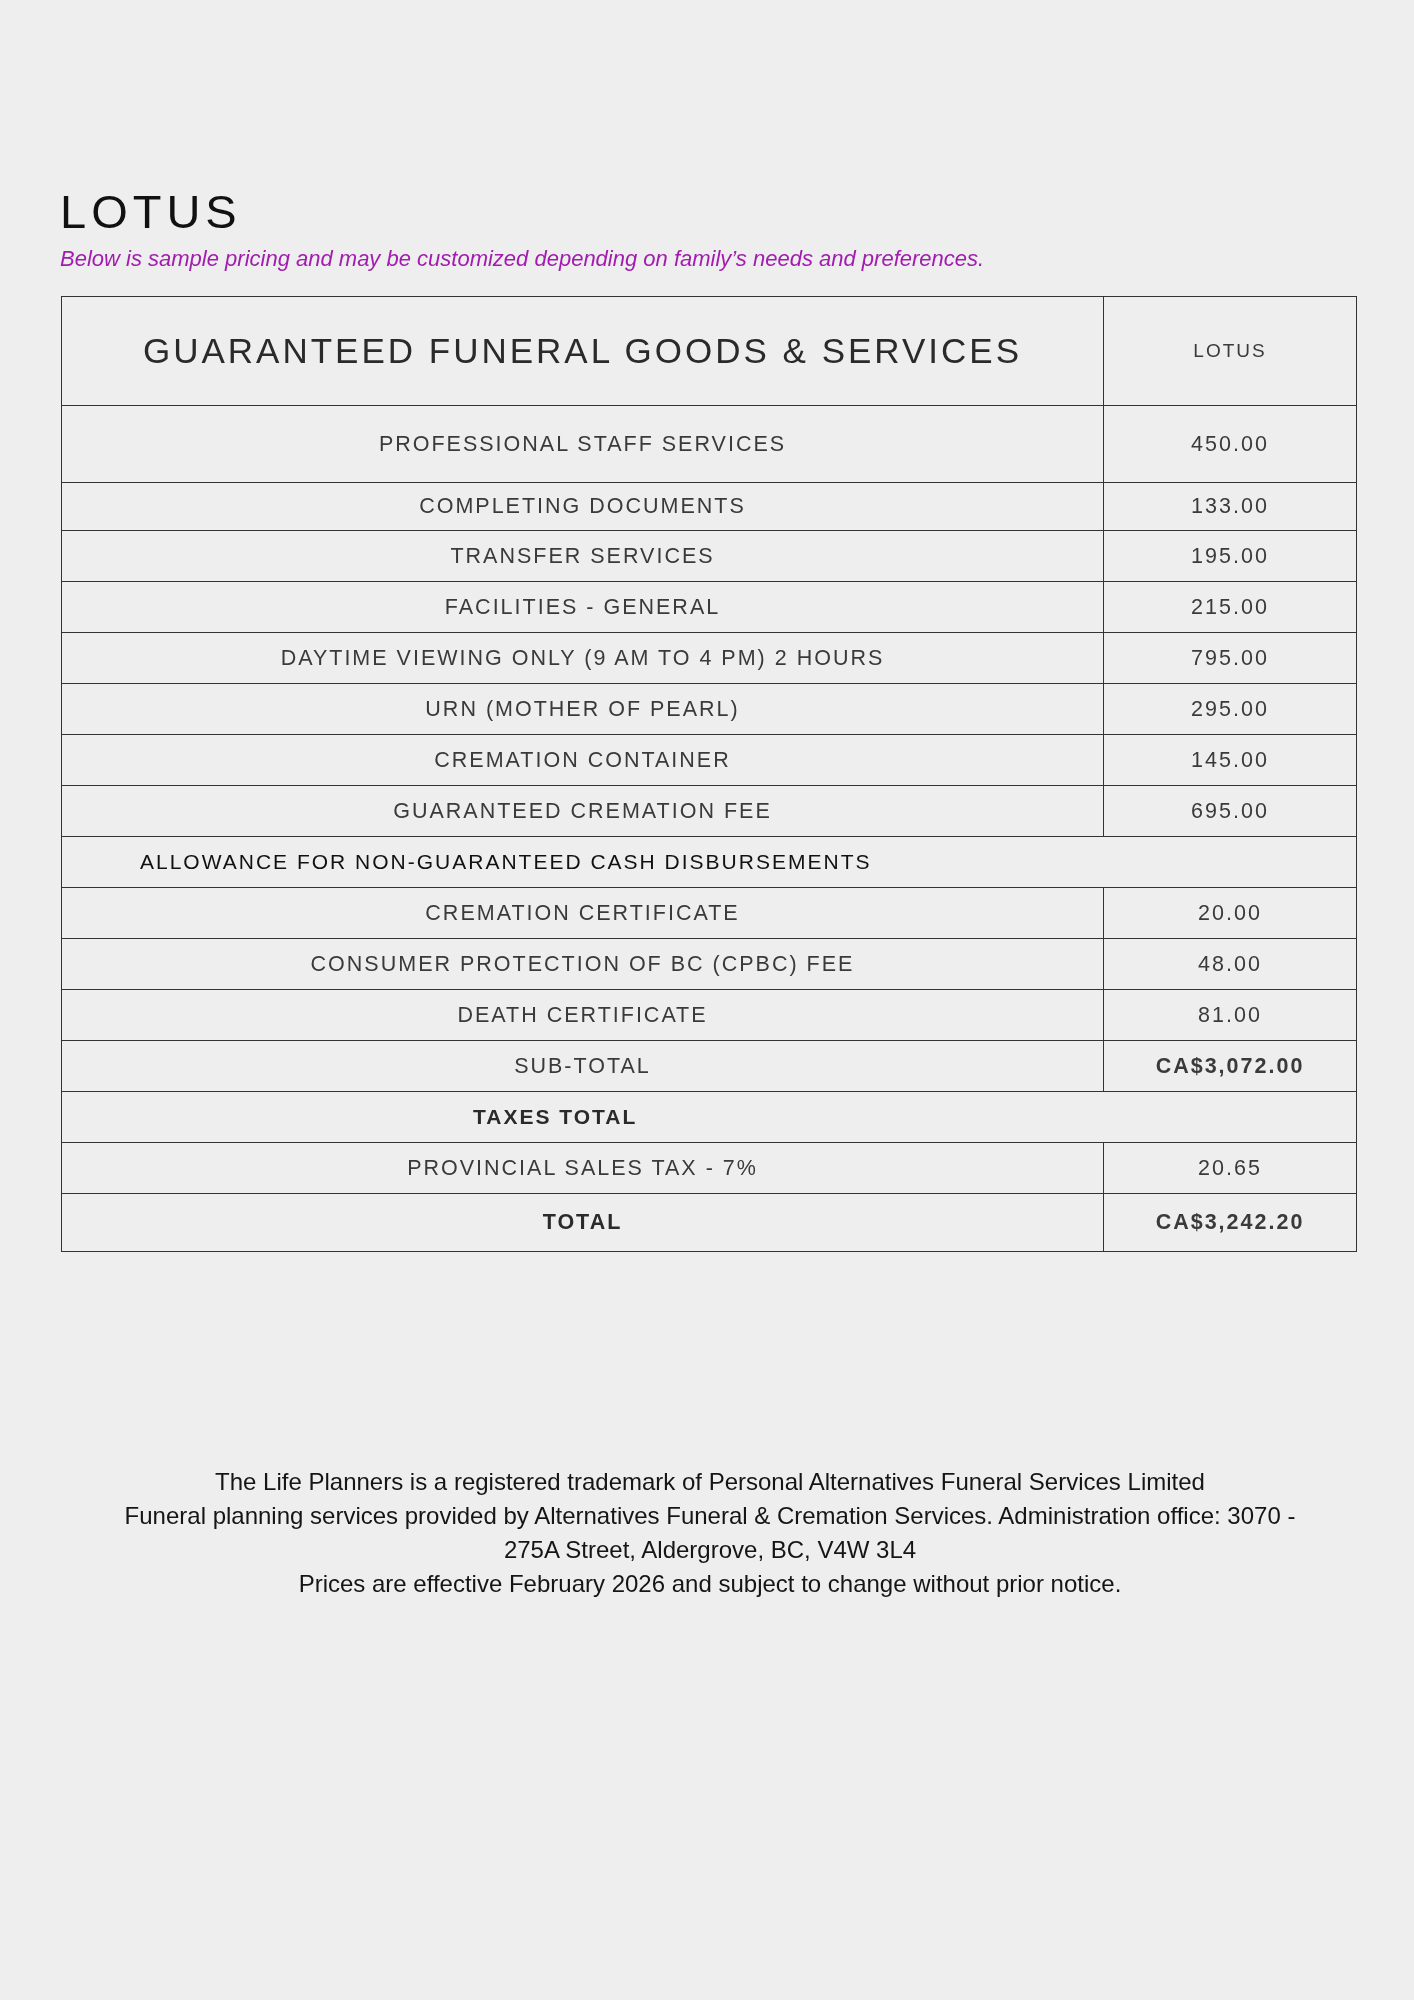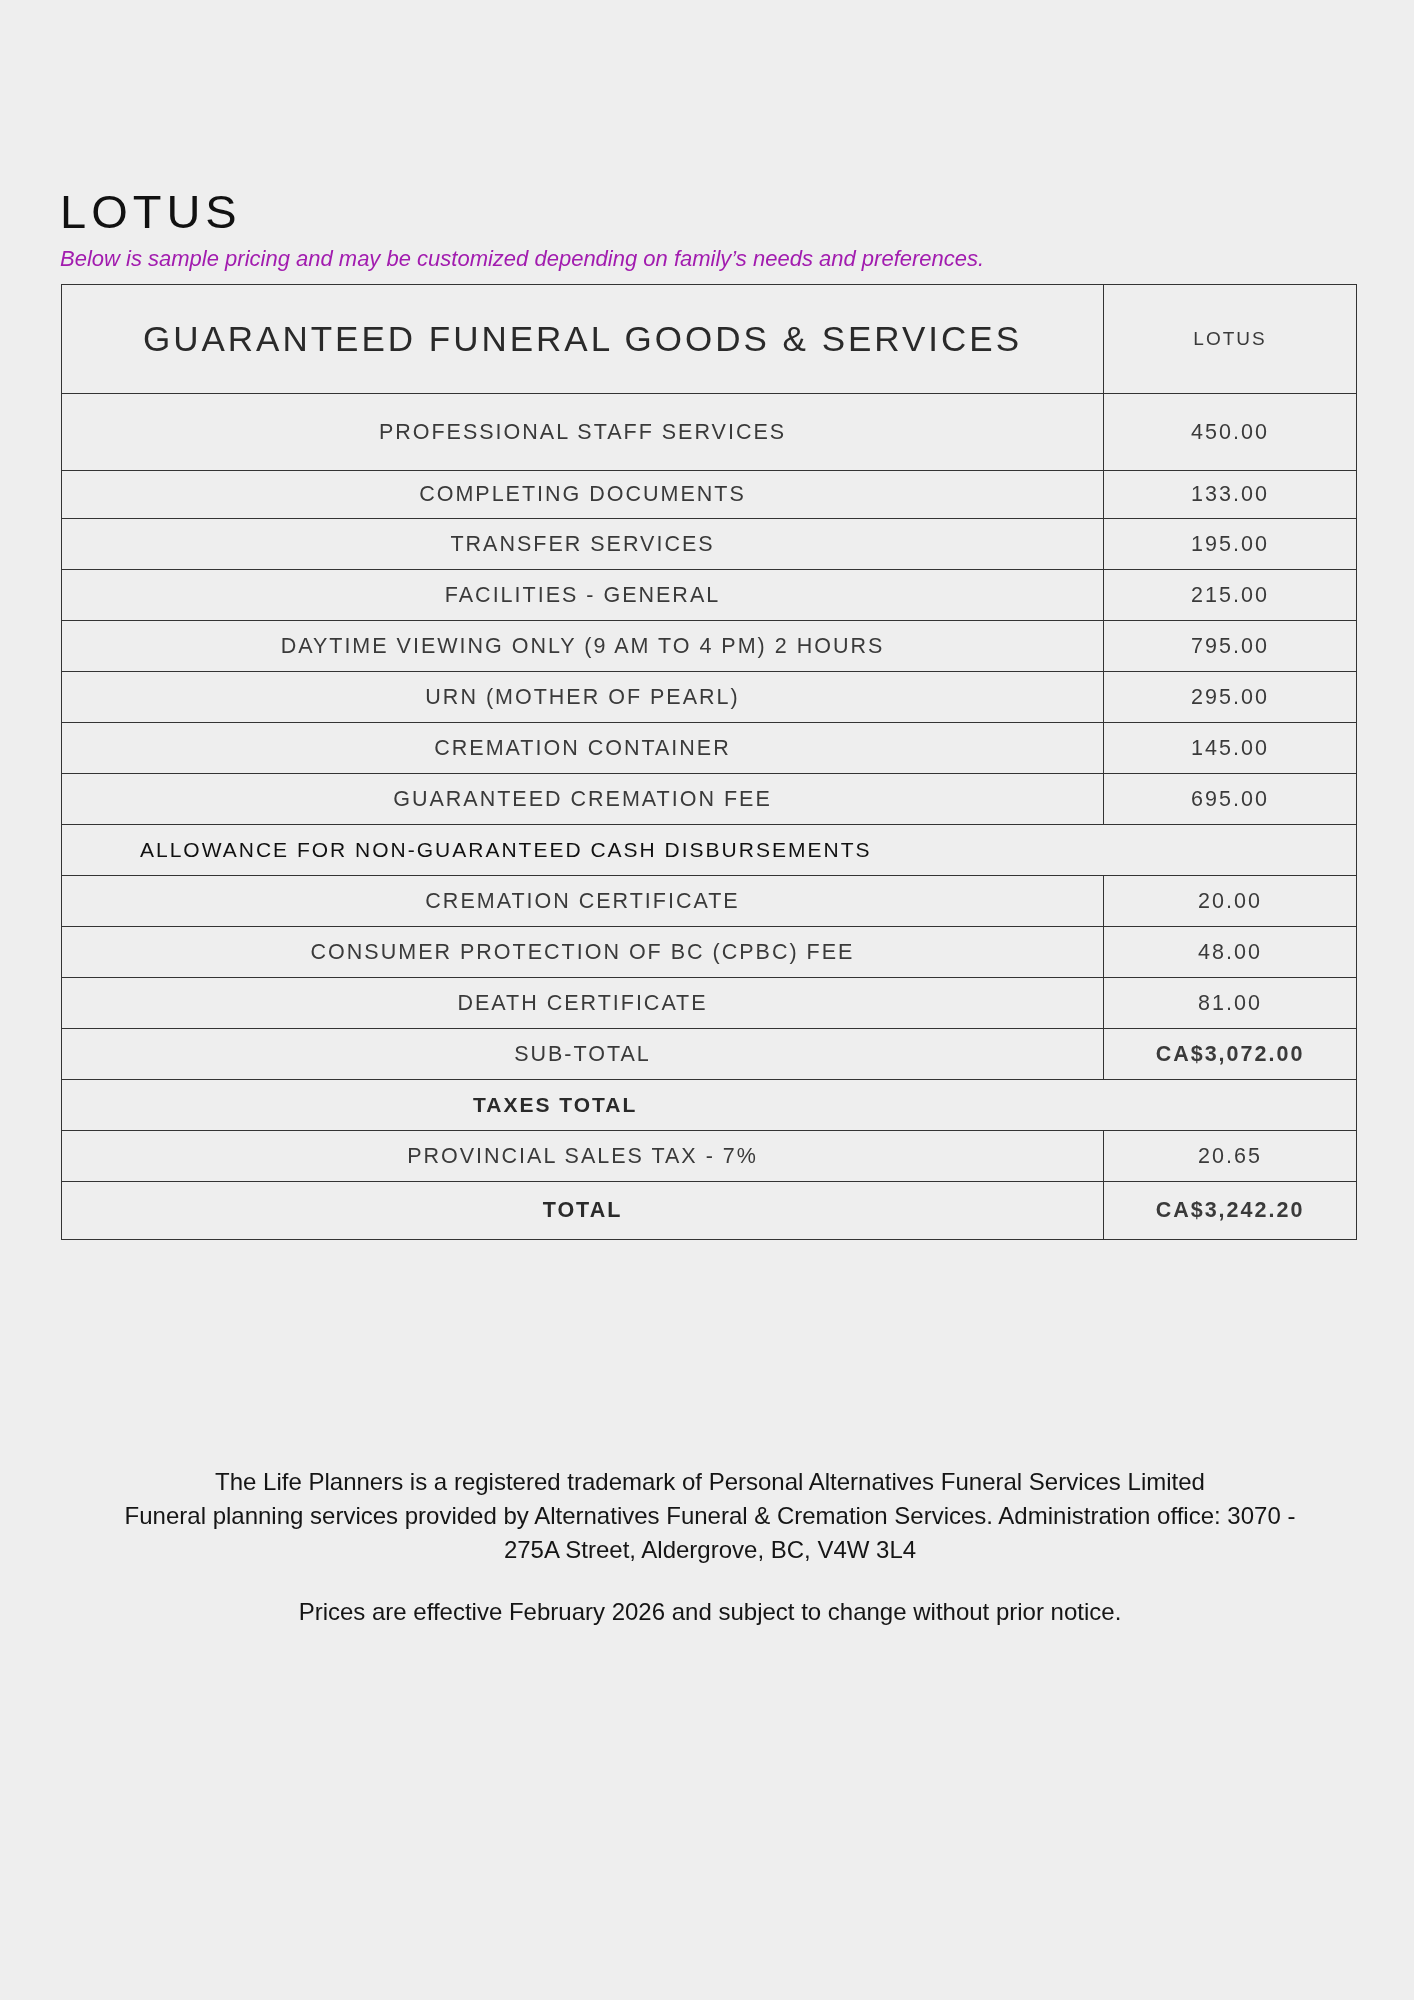--- a/index.html
+++ b/index.html
@@ -14,21 +14,21 @@
     .page-title {
       position: absolute; left: 60px; top: 184px;
       font-size: 47px; letter-spacing: 5px; color: #111;
       font-weight: 400; line-height: 56px;
     }
     .subtitle {
       position: absolute; left: 60px; top: 246px;
       font-size: 22px; font-style: italic; color: #a21caf;
     }
     table.pricing {
-      position: absolute; left: 61px; top: 284px;
+      position: absolute; left: 61px; top: 296px;
       width: 1293px;
       border-collapse: collapse;
       table-layout: fixed;
       padding-left: 7px;
     }
     table.pricing td {
       border: 1.6px solid #333;
       text-align: center;
       vertical-align: middle;
       font-size: 21.5px;
@@ -59,21 +59,21 @@
       font-weight: 500;
     }
     td.section.allow { padding-left: 78px !important; }
     td.section.taxes { padding-left: 411px !important; font-weight: 600; color: #2a2a2a !important; }
     td.total-label { font-weight: 600; color: #2a2a2a !important; }
     .footer {
       position: absolute; left: 100px; width: 1220px; top: 1465px;
       text-align: center; font-size: 24px; line-height: 34px; color: #151515;
     }
     .footer p { margin: 0; }
-    .footer .notice { margin-top: 28px; }
+    .footer .notice { }
   </style>
 </head>
 <body>
 
 <div class="page-title">LOTUS</div>
 <div class="subtitle">Below is sample pricing and may be customized depending on family’s needs and preferences.</div>
 
 <table class="pricing">
   <tbody>
     <tr class="head">

